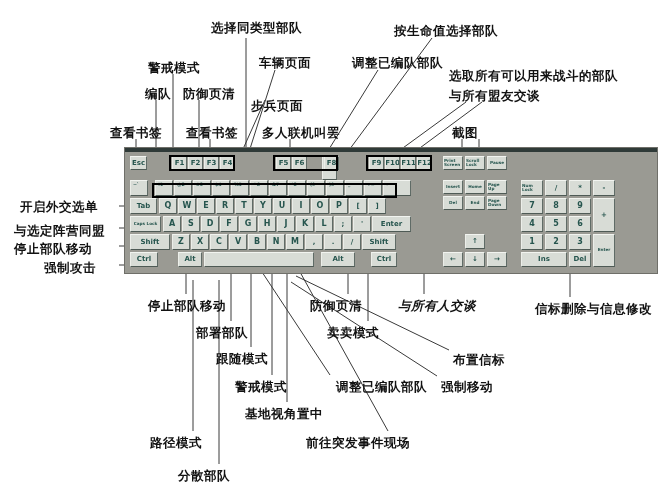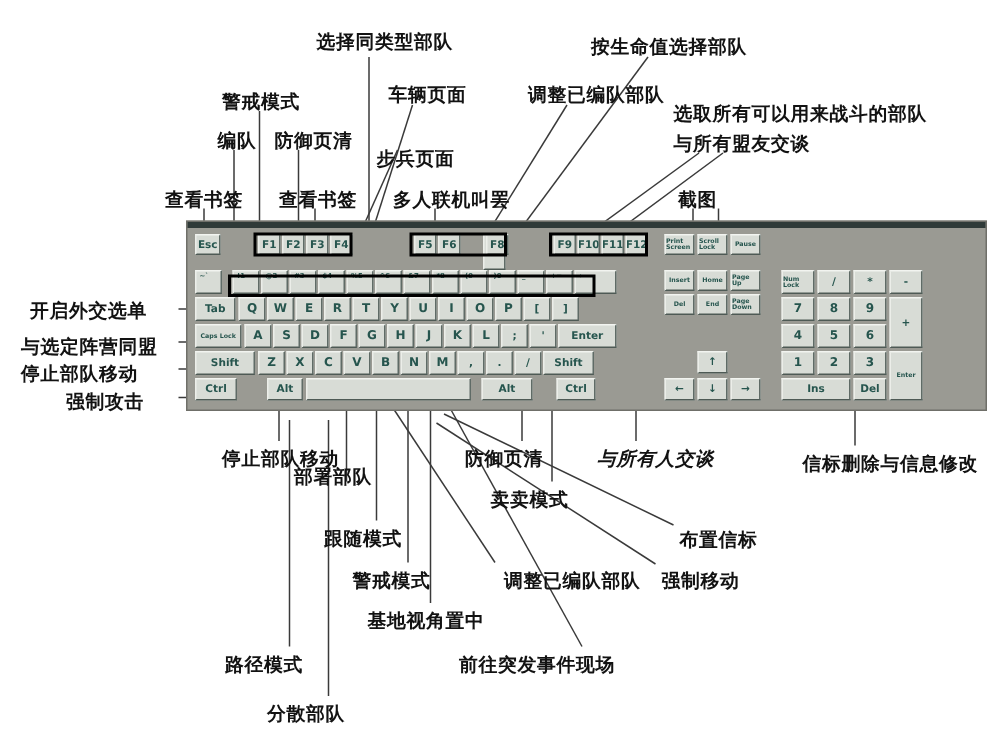--- a/index.html
+++ b/index.html
@@ -423,21 +423,21 @@
       <div class="lbl" style="left: 449px; top: 90px;">与所有盟友交谈</div>
       <div class="lbl" style="left: 110px; top: 127px;">查看书签</div>
       <div class="lbl" style="left: 186px; top: 127px;">查看书签</div>
       <div class="lbl" style="left: 262px; top: 127px;">多人联机叫罢</div>
       <div class="lbl" style="left: 452px; top: 127px;">截图</div>
       <div class="lbl" style="left: 20px; top: 201px;">开启外交选单</div>
       <div class="lbl" style="left: 14px; top: 225px;">与选定阵营同盟</div>
       <div class="lbl" style="left: 14px; top: 243px;">停止部队移动</div>
       <div class="lbl" style="left: 44px; top: 262px;">强制攻击</div>
       <div class="lbl" style="left: 148px; top: 300px;">停止部队移动</div>
-      <div class="lbl" style="left: 196px; top: 312px;">部署部队</div>
+      <div class="lbl" style="left: 196px; top: 327px;">部署部队</div>
       <div class="lbl" style="left: 216px; top: 353px;">跟随模式</div>
       <div class="lbl" style="left: 235px; top: 381px;">警戒模式</div>
       <div class="lbl" style="left: 245px; top: 408px;">基地视角置中</div>
       <div class="lbl" style="left: 150px; top: 437px;">路径模式</div>
       <div class="lbl" style="left: 178px; top: 470px;">分散部队</div>
       <div class="lbl" style="left: 310px; top: 300px;">防御页清</div>
       <div class="lbl" style="left: 327px; top: 327px;">卖卖模式</div>
       <div class="lbl" style="left: 336px; top: 381px;">调整已编队部队</div>
       <div class="lbl" style="left: 306px; top: 437px;">前往突发事件现场</div>
       <div class="lbl" style="left: 398px; top: 300px; font-style: italic;">与所有人交谈</div>

